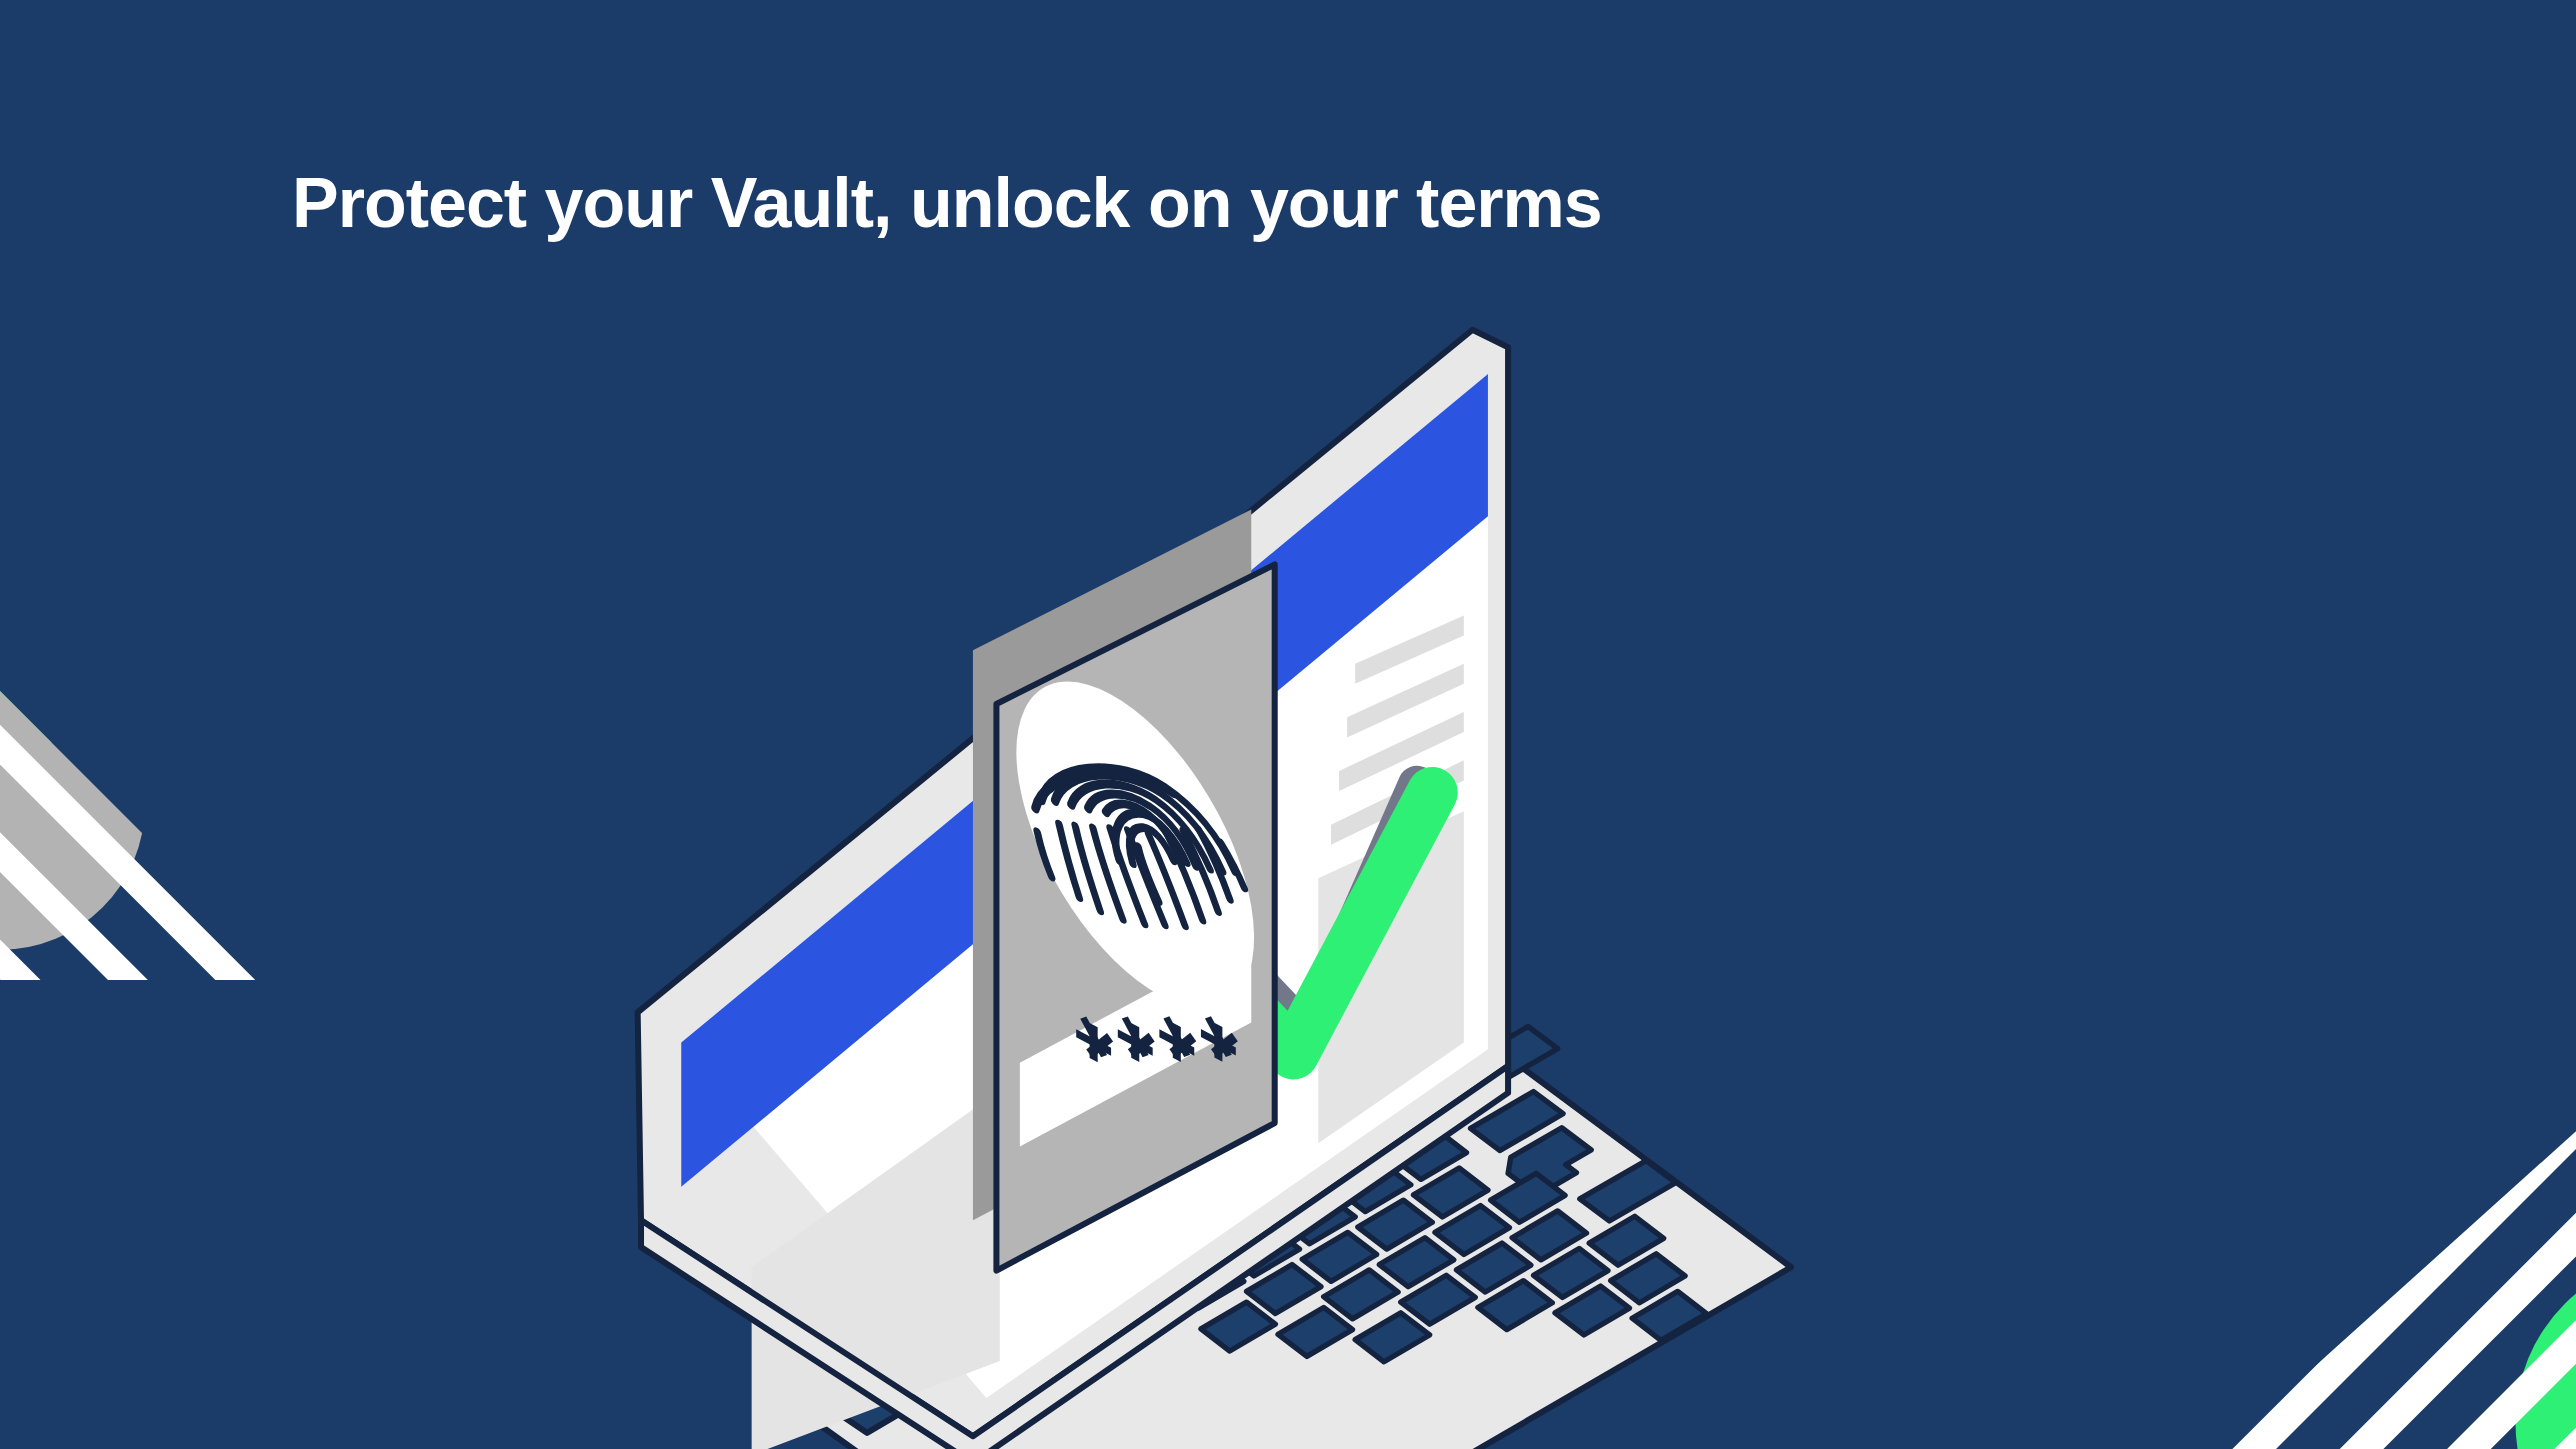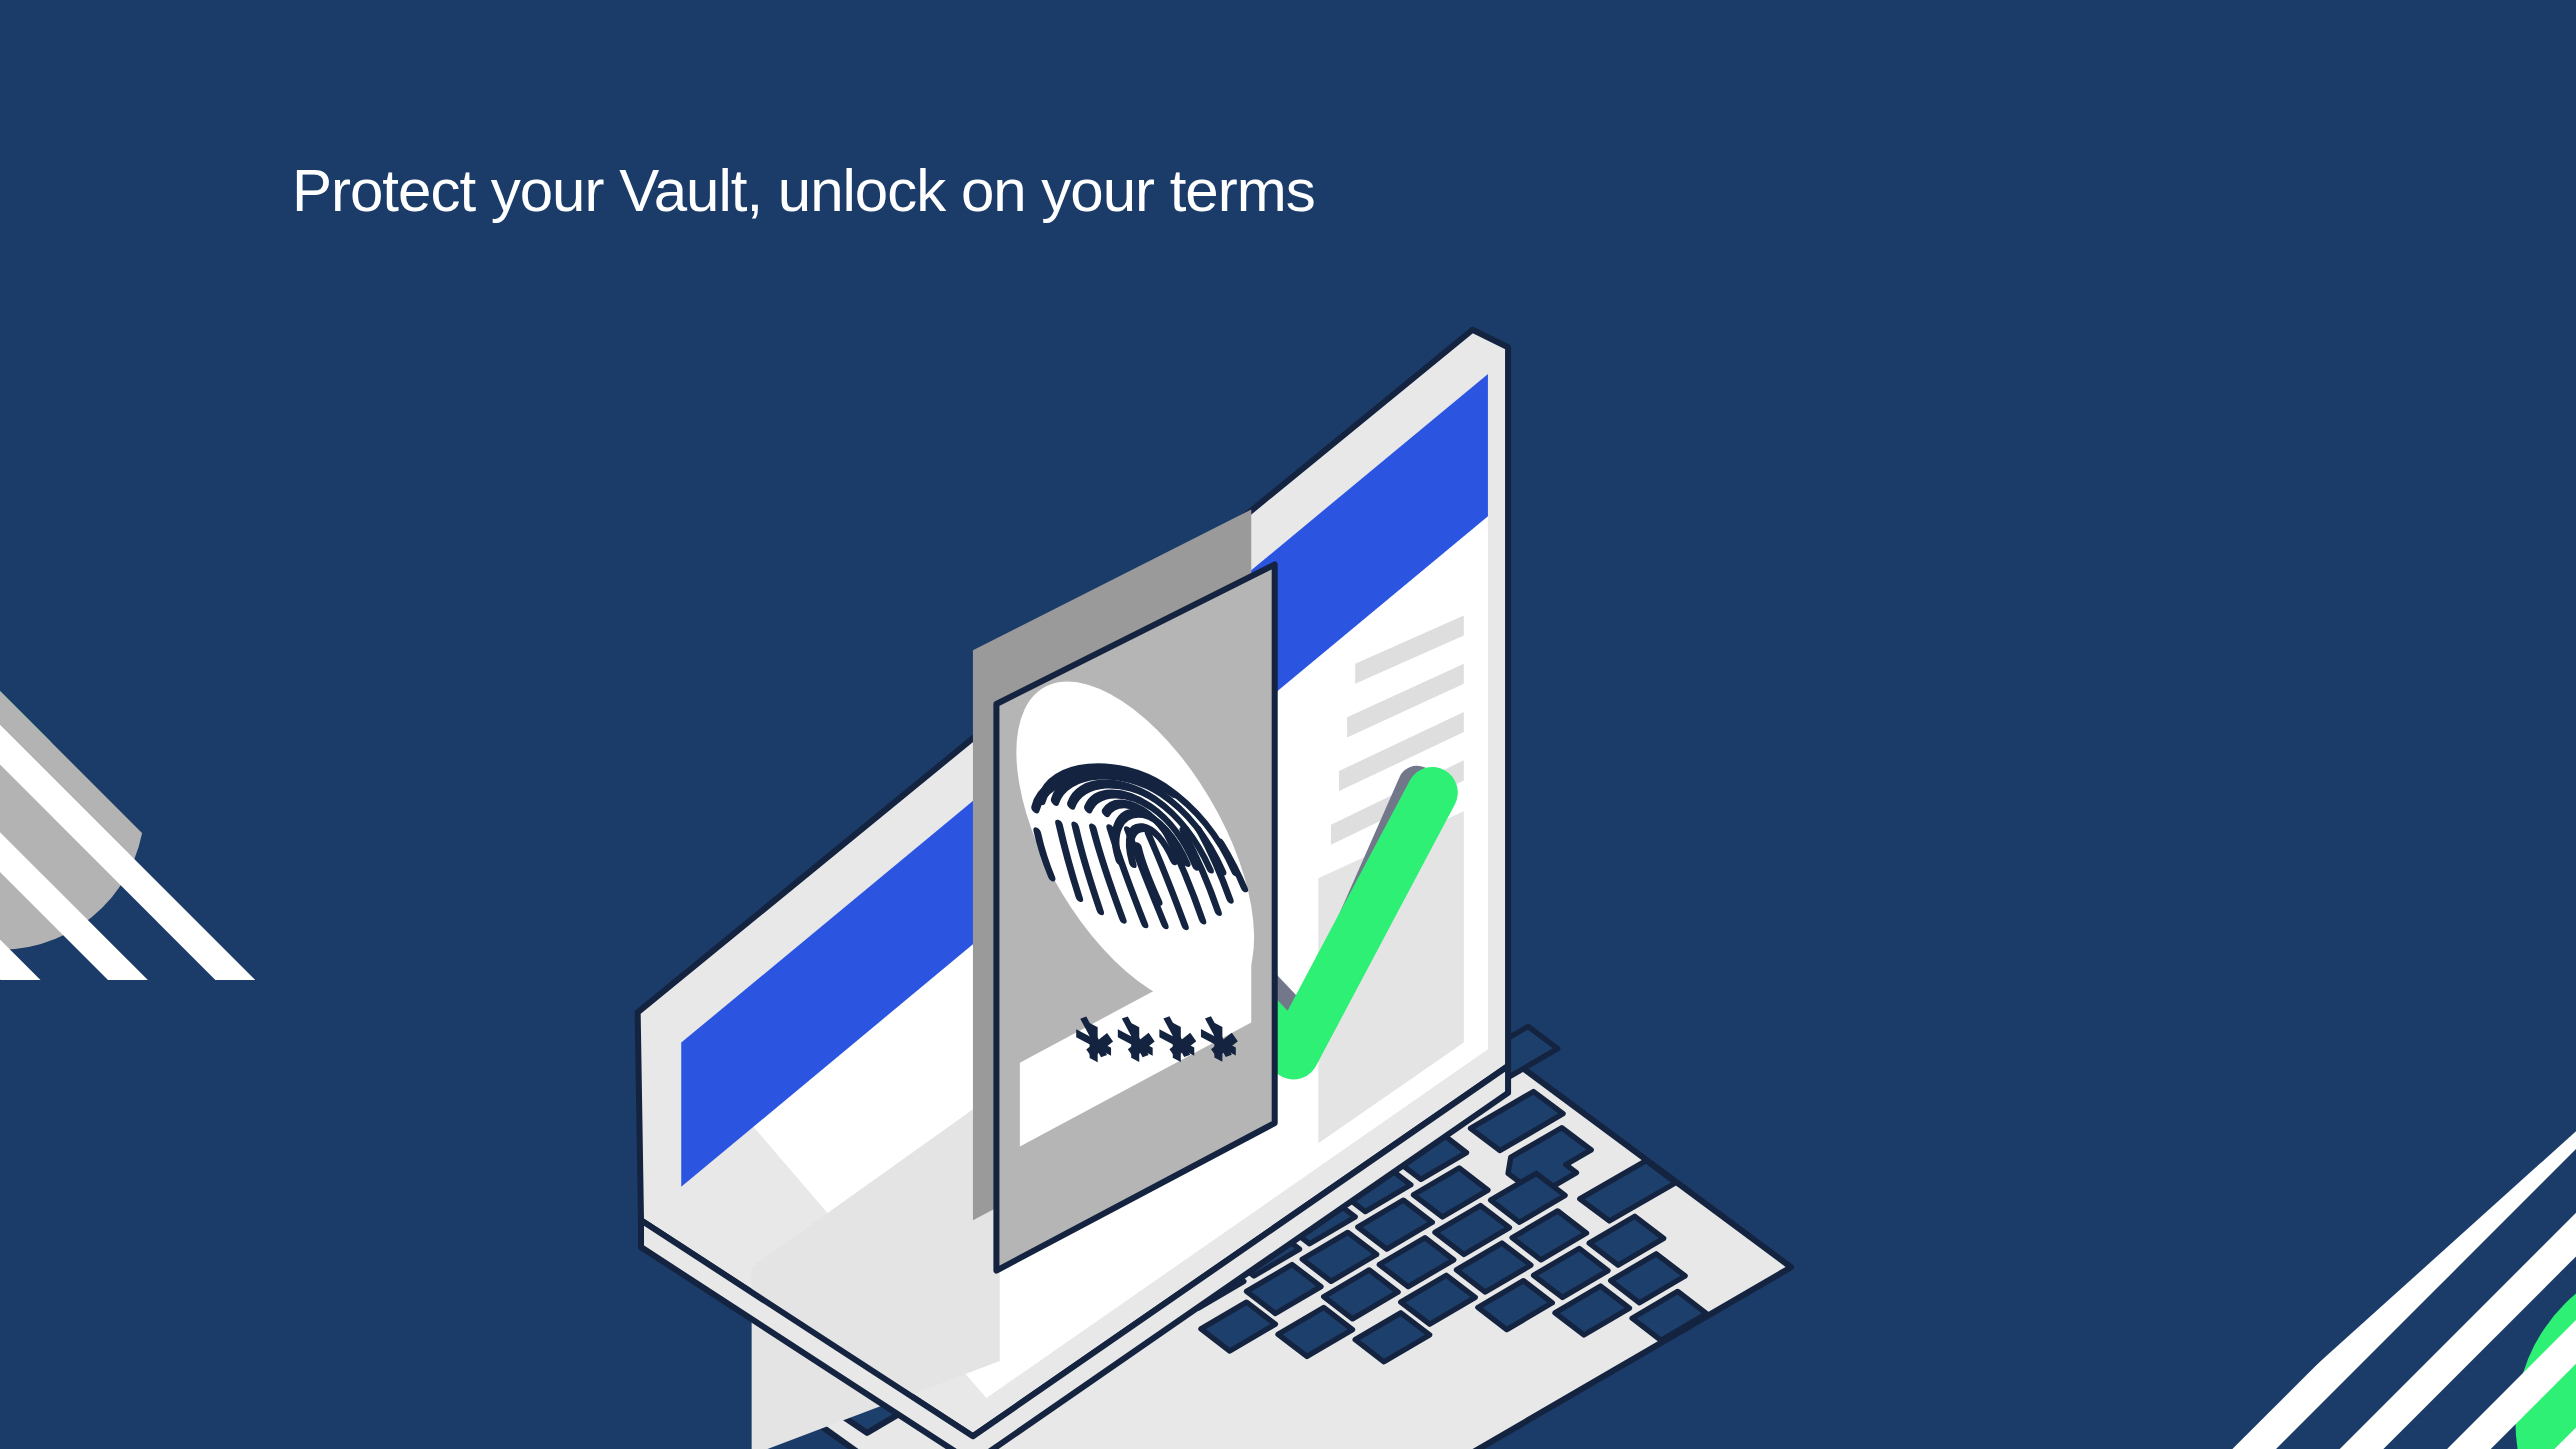--- a/index.html
+++ b/index.html
@@ -12,22 +12,22 @@
     width: 2576px;
     height: 1449px;
     background: #1B3C69;
     overflow: hidden;
     font-family: "Liberation Sans", sans-serif;
   }
   #headline {
     position: absolute;
     left: 292px;
     top: 118px;
-    font-size: 60px;
-    font-weight: 400;
+    font-size: 70px;
+    font-weight: 700;
     color: #FFFFFF;
     letter-spacing: -1px;
     white-space: nowrap;
     line-height: 1.1;
   }
   .deco {
     position: absolute;
     pointer-events: none;
   }
   #deco-topleft {

